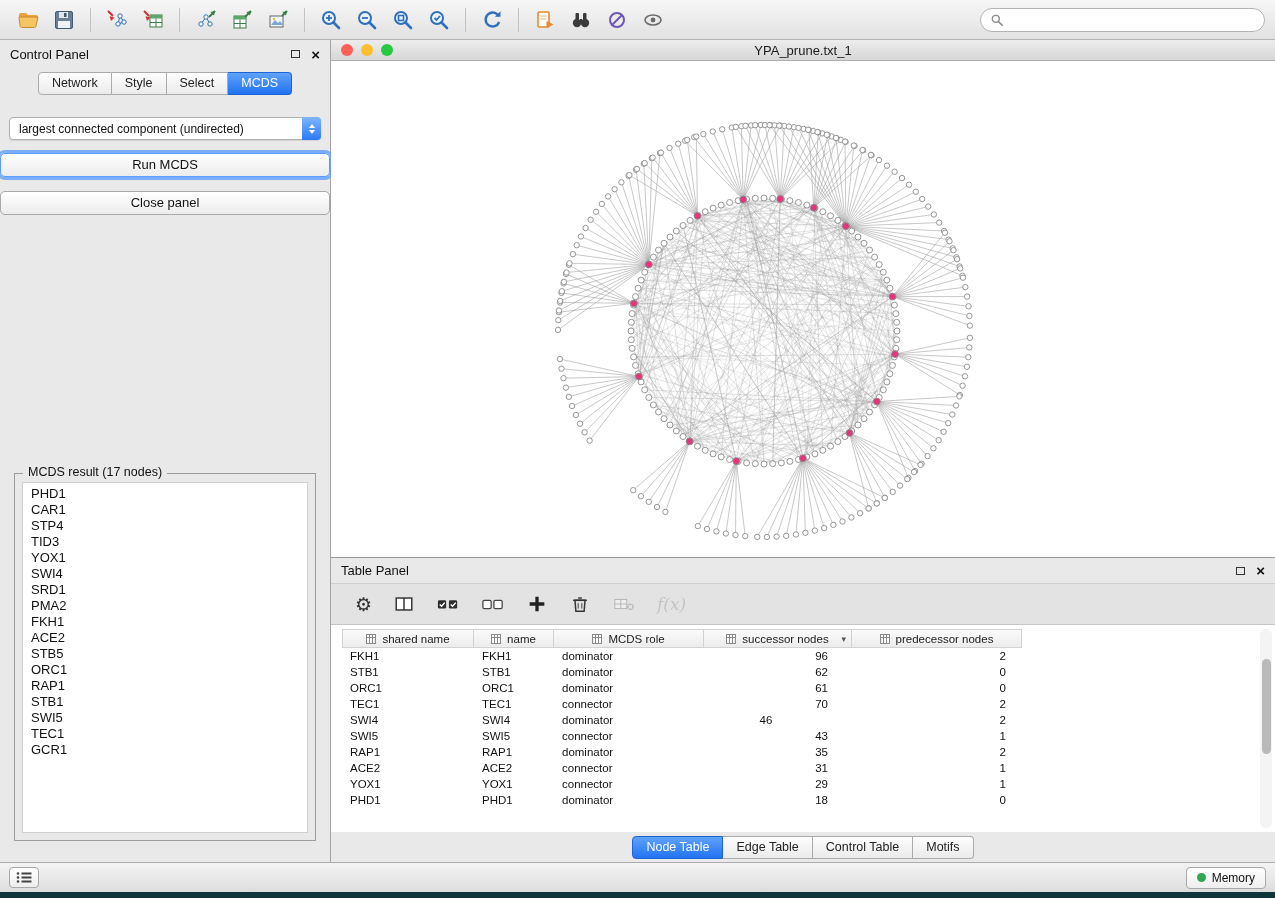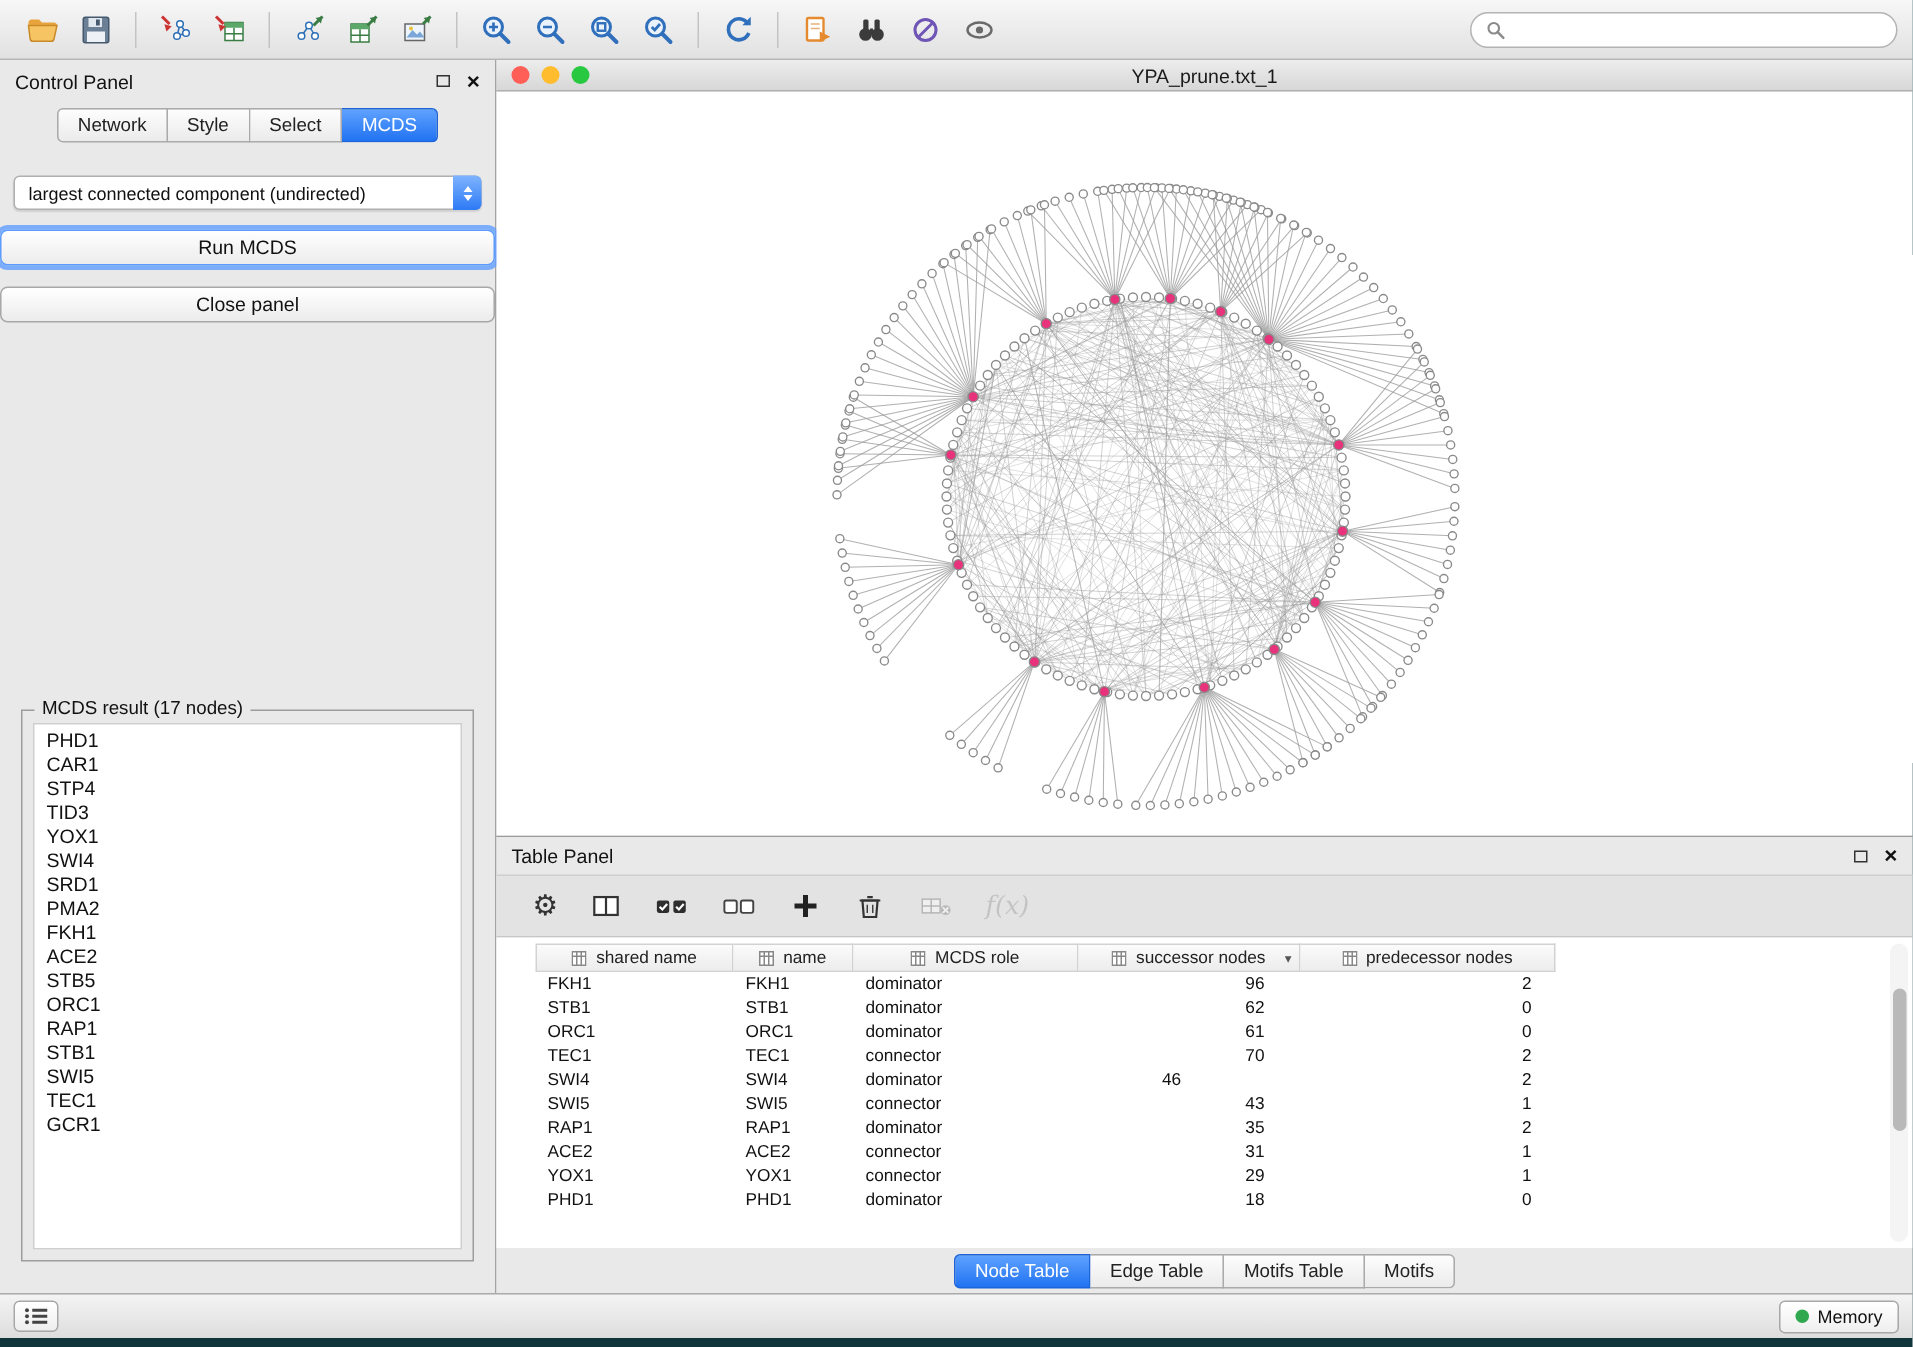--- a/index.html
+++ b/index.html
@@ -76,21 +76,21 @@
   .table-panel { flex:1; min-height:0; display:flex; flex-direction:column; background:#e9e9e9; }
   .tp-header { height:25px; flex:0 0 auto; display:flex; align-items:center; padding:0 10px; font-size:13px; color:#111; }
   .tp-toolbar { height:42px; flex:0 0 auto; background:#e3e3e3; border-top:1px solid #cfcfcf;
     border-bottom:1px solid #c6c6c6; display:flex; align-items:center; gap:21px; padding:0 0 0 24px; }
   .ticon { display:flex; align-items:center; justify-content:center; background:none; border:none; padding:0; }
   .gear-glyph { font-size:19px; color:#333; line-height:1; }
   .fx { font-family:"DejaVu Serif", serif; font-style:italic; font-size:17px; color:#9d9d9d; }
   .disabled { opacity:.45; }
 
   .table-area { flex:1; min-height:0; background:#fff; position:relative; overflow:hidden; }
-  .tbl { position:absolute; left:26px; top:4px; }
+  .tbl { position:absolute; left:11px; top:4px; }
   .thead { display:flex; height:19px; }
   .th { border:1px solid #d2d2d2; border-left:none; background:linear-gradient(#fbfbfb,#ececec);
     display:flex; align-items:center; justify-content:center; gap:6px; font-size:11.5px;
     color:#222; position:relative; }
   .th:first-child { border-left:1px solid #d2d2d2; }
   .sort-arrow { position:absolute; right:5px; color:#555; font-size:9px; }
   .tr { display:flex; height:16px; align-items:center; }
   .td { font-size:11.5px; color:#111; overflow:hidden; white-space:nowrap; }
   .td.text { padding-left:8px; }
   .td.num { text-align:right; }
@@ -1282,21 +1282,21 @@
               </div>
           </div>
           <div class="tbl-scroll">
               <div class="tbl-thumb"></div>
             </div>
         </div>
         <div class="tp-tabs">
           <div class="seg" id="tp-tabs">
               <button class="tab active">Node Table</button>
               <button class="tab">Edge Table</button>
-              <button class="tab">Motifs Table</button>
+              <button class="tab">Control Table</button>
               <button class="tab">Motifs</button>
             </div>
         </div>
       </div>
     </div>
   </div>
 
   <div class="statusbar">
     <button class="list-btn">
       <svg width="16" height="13" viewBox="0 0 16 13">

